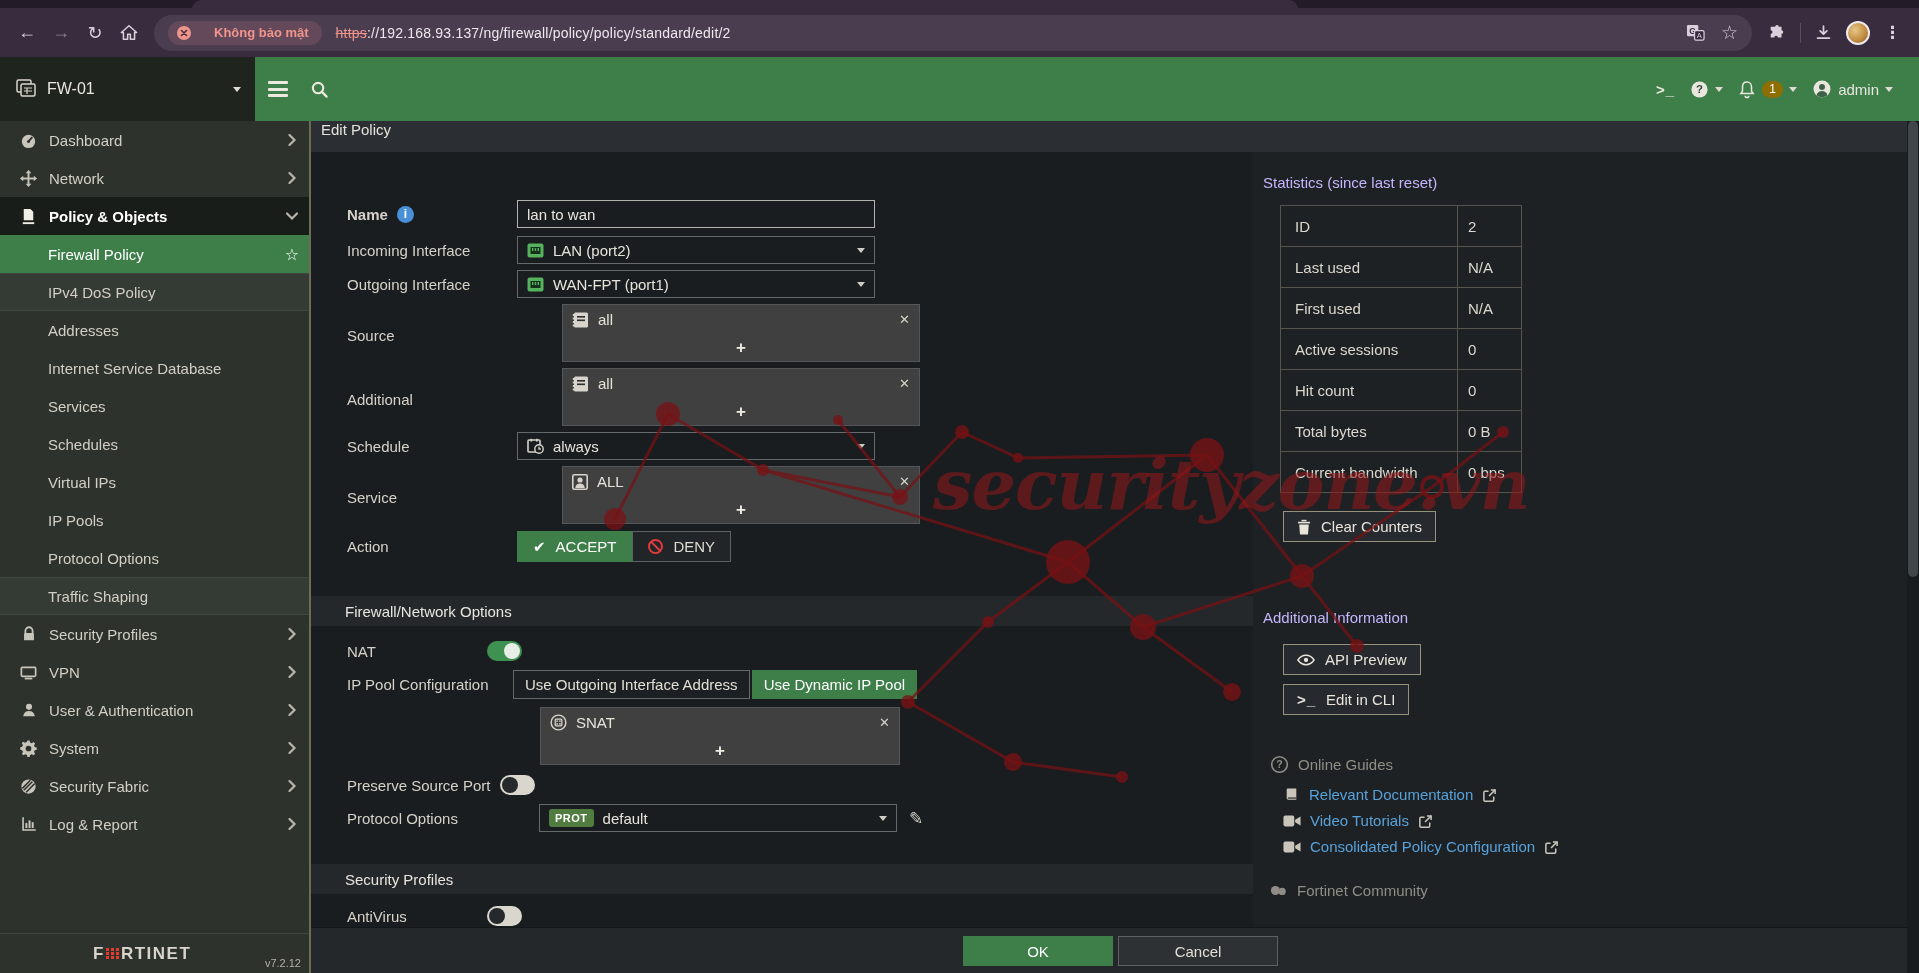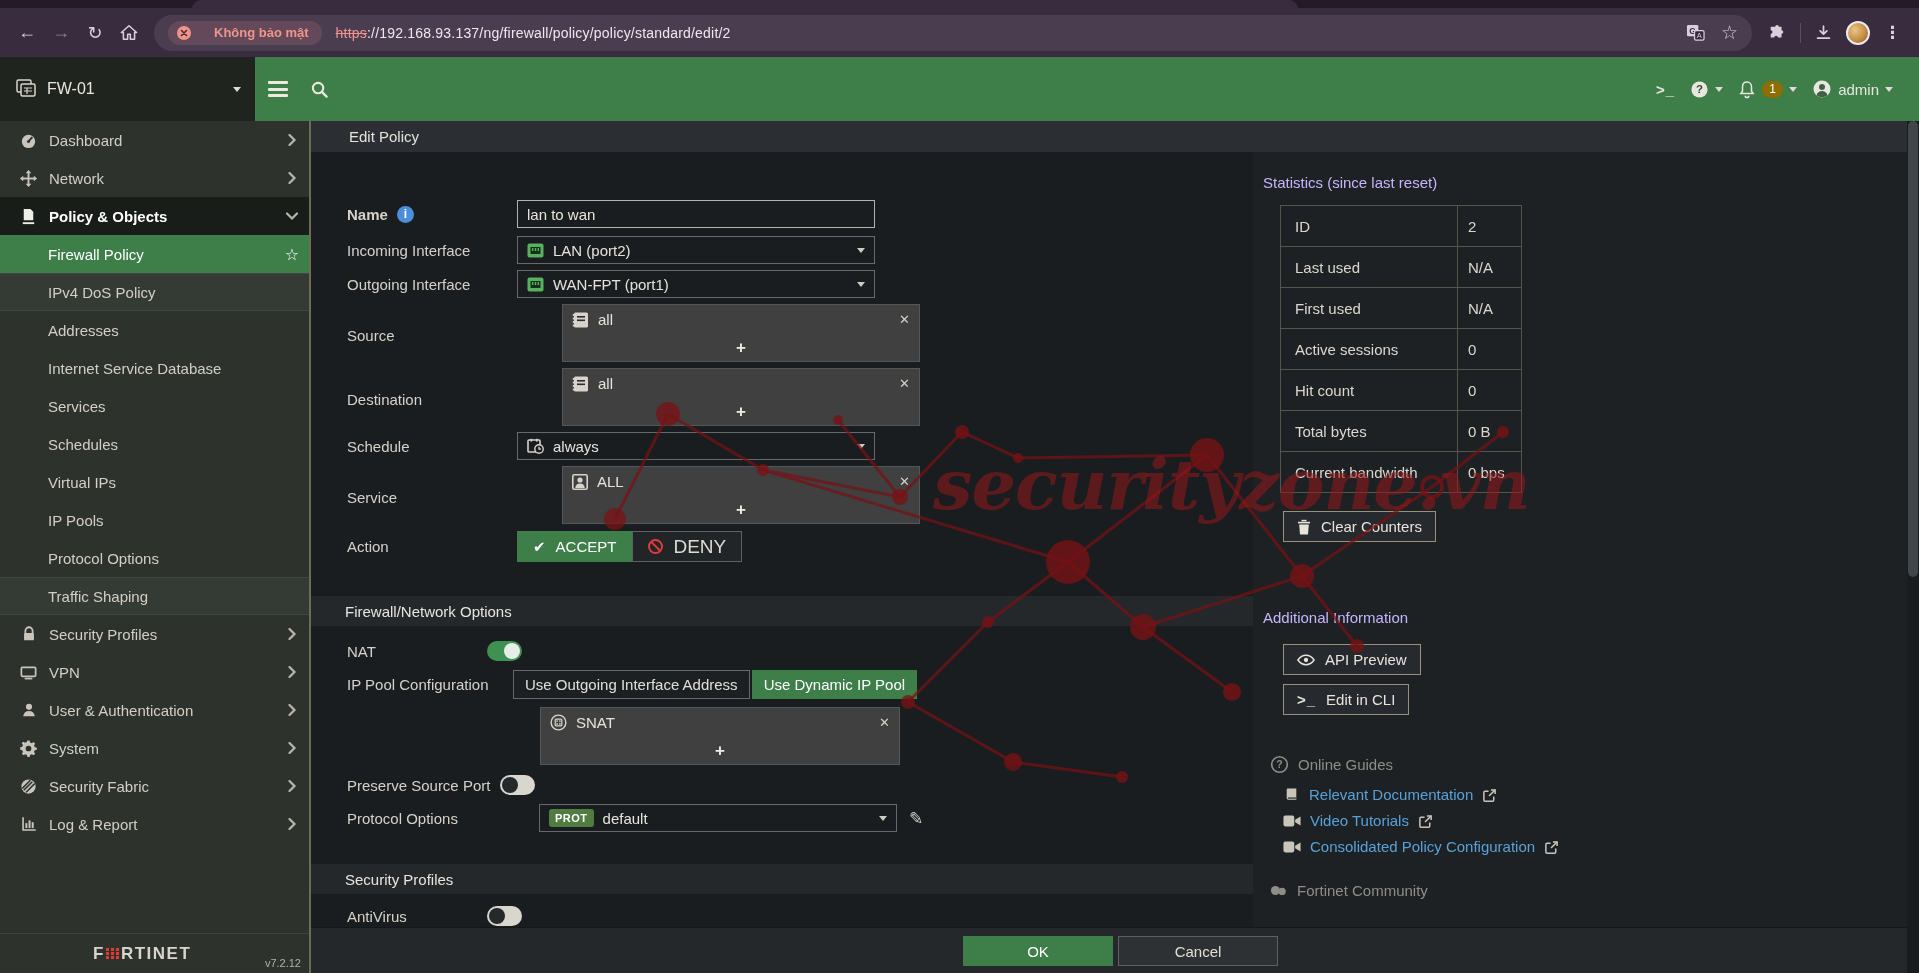--- a/index.html
+++ b/index.html
@@ -54,39 +54,39 @@
   .flogo { margin-left:93px; font-weight:bold; font-size:17px; letter-spacing:1.5px; color:#d8d4cb; display:flex; align-items:center; }
   .fo { width:13px; height:11px; display:inline-block; margin:0 1.5px;
     background:
       linear-gradient(90deg, transparent 0 3px, #2d322d 3px 4.5px, transparent 4.5px 8px, #2d322d 8px 9.5px, transparent 9.5px),
       linear-gradient(0deg, transparent 0 3px, #2d322d 3px 4.5px, transparent 4.5px 7px, #2d322d 7px 8.5px, transparent 8.5px),
       #e6392e; }
   .sver { position:absolute; right:8px; bottom:4px; font-size:11px; color:#b3afa6; }
 
   
   .main { position:absolute; left:311px; top:121px; width:1608px; height:852px; background:#1e2124; }
-  .title-bar { position:absolute; left:0; top:0; width:100%; height:31px; background:#2b2f33; display:flex; align-items:center; padding-left:38px; color:#e5e2da; font-size:15px; }
+  .title-bar { position:absolute; left:0; top:0; width:100%; height:31px; background:#2b2f33; display:flex; padding-left:10px; color:#e5e2da; font-size:15px; }
   .form-panel { position:absolute; left:0; top:31px; width:942px; bottom:0; background:#1a1d20; padding:48px 0 0 36px; }
 
   .frow { display:flex; align-items:center; }
   .frow.top { align-items:center;gap:45px; }
   .flabel { width:170px; flex:none; color:#d6d2c9; font-size:15px; padding-top:0; }
   .top .flabel { padding-top:5px; }
   .flabel.bold { font-weight:bold; display:flex; align-items:center; gap:9px; }
   .tinput { width:358px; height:28px; border:1px solid #b3b3ae; background:transparent; color:#e8e5dd; font-size:15px; padding:0 9px; font-family:inherit; }
   .sel { width:358px; height:28px; border:1px solid #66696c; background:#1a1d20; display:flex; align-items:center; gap:9px; padding:0 9px; color:#e6e3da; font-size:15px; position:relative; }
   .sel .caret { position:absolute; right:9px; border-top-color:#cfccc2; }
   .mbox { width:358px; border:1px solid #53575a; background:#404040; }
   .mentry { height:29px; display:flex; align-items:center; gap:9px; padding:0 9px; font-size:15px; color:#e6e3da; }
   .mx { margin-left:auto; font-size:13px; font-weight:bold; color:#d6d2c9; cursor:default; }
   .mplus { height:27px; display:flex; align-items:center; justify-content:center; color:#efece4; font-size:17px; font-weight:bold; }
   .info-i { width:17px; height:17px; border-radius:50%; background:#4a90d9; color:#fff; font-size:12px; font-weight:bold; display:inline-flex; align-items:center; justify-content:center; font-style:normal; }
 
   .btn-accept { height:31px; padding:0 16px; background:#3d7e49; color:#fff; display:inline-flex; align-items:center; gap:10px; font-size:15px; }
-  .btn-deny { height:31px; padding:0 15px; border:1px solid #5d6164; background:#212528; color:#dedbd2; display:inline-flex; align-items:center; gap:10px; font-size:19px; }
+  .btn-deny { height:31px; padding:0 15px; border:1px solid #5d6164; background:#212528; color:#dedbd2; display:inline-flex; align-items:center; gap:10px; font-size:15px; }
   .deny-ic { width:15px; height:15px; border:2.5px solid #e23b3b; border-radius:50%; position:relative; flex:none; }
   .deny-ic::after { content:''; position:absolute; left:-1px; top:4.2px; width:12.5px; height:2.4px; background:#e23b3b; transform:rotate(45deg); }
   .chk { color:#fff; font-size:15px; }
 
   .section-h { margin:34px 0 0 -36px; width:942px; height:30px; background:#24282b; display:flex; align-items:center; padding-left:34px; color:#e8e5de; font-size:15px; }
 
   .toggle { width:35px; height:20px; border-radius:10px; position:relative; display:inline-block; flex:none; }
   .toggle.on { background:#3f9152; }
   .toggle.on::after { content:''; position:absolute; right:2px; top:2px; width:16px; height:16px; border-radius:50%; background:#e7eee7; }
   .toggle.off { background:#d9d6ce; }
@@ -462,21 +462,21 @@
                 <rect x="5" y="7.5" width="8" height="1.6" fill="#2a2d30"></rect>
               </svg>
             <span>all</span>
             <span class="mx">✕</span>
           </div>
           <div class="mplus">+</div>
         </div>
       </div>
 
       <div class="frow top" style="margin-top:6px">
-        <span class="flabel">Destination</span>
+        <span class="flabel">Additional</span>
         <div class="mbox">
           <div class="mentry">
             <svg width="17" height="16" viewBox="0 0 17 16">
                 <rect x="2" y="0.5" width="14" height="15" rx="1.5" fill="#d8d4cb"></rect>
                 <rect x="0.8" y="2" width="2" height="2" fill="#d8d4cb"></rect>
                 <rect x="0.8" y="5.5" width="2" height="2" fill="#d8d4cb"></rect>
                 <rect x="0.8" y="9" width="2" height="2" fill="#d8d4cb"></rect>
                 <rect x="0.8" y="12.5" width="2" height="2" fill="#d8d4cb"></rect>
                 <rect x="5" y="4" width="8" height="1.6" fill="#2a2d30"></rect>
                 <rect x="5" y="7.5" width="8" height="1.6" fill="#2a2d30"></rect>

